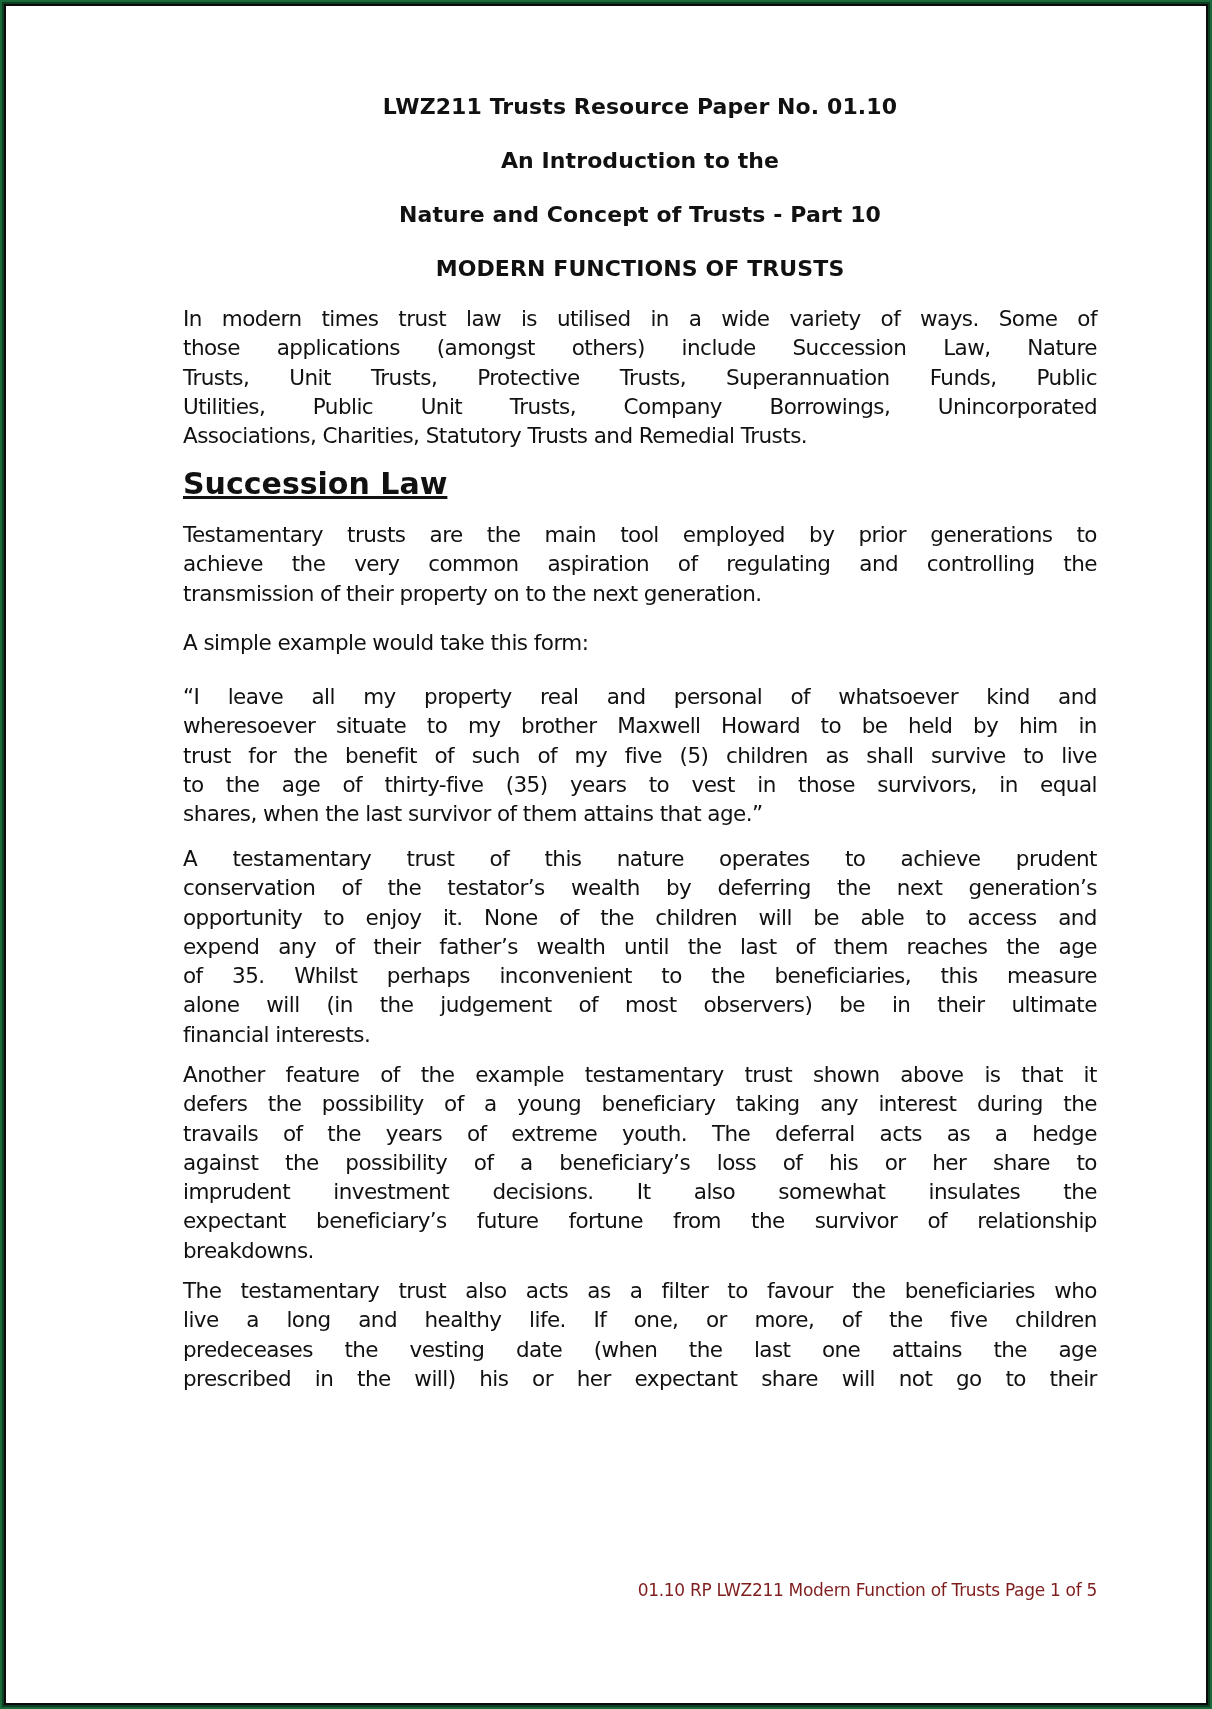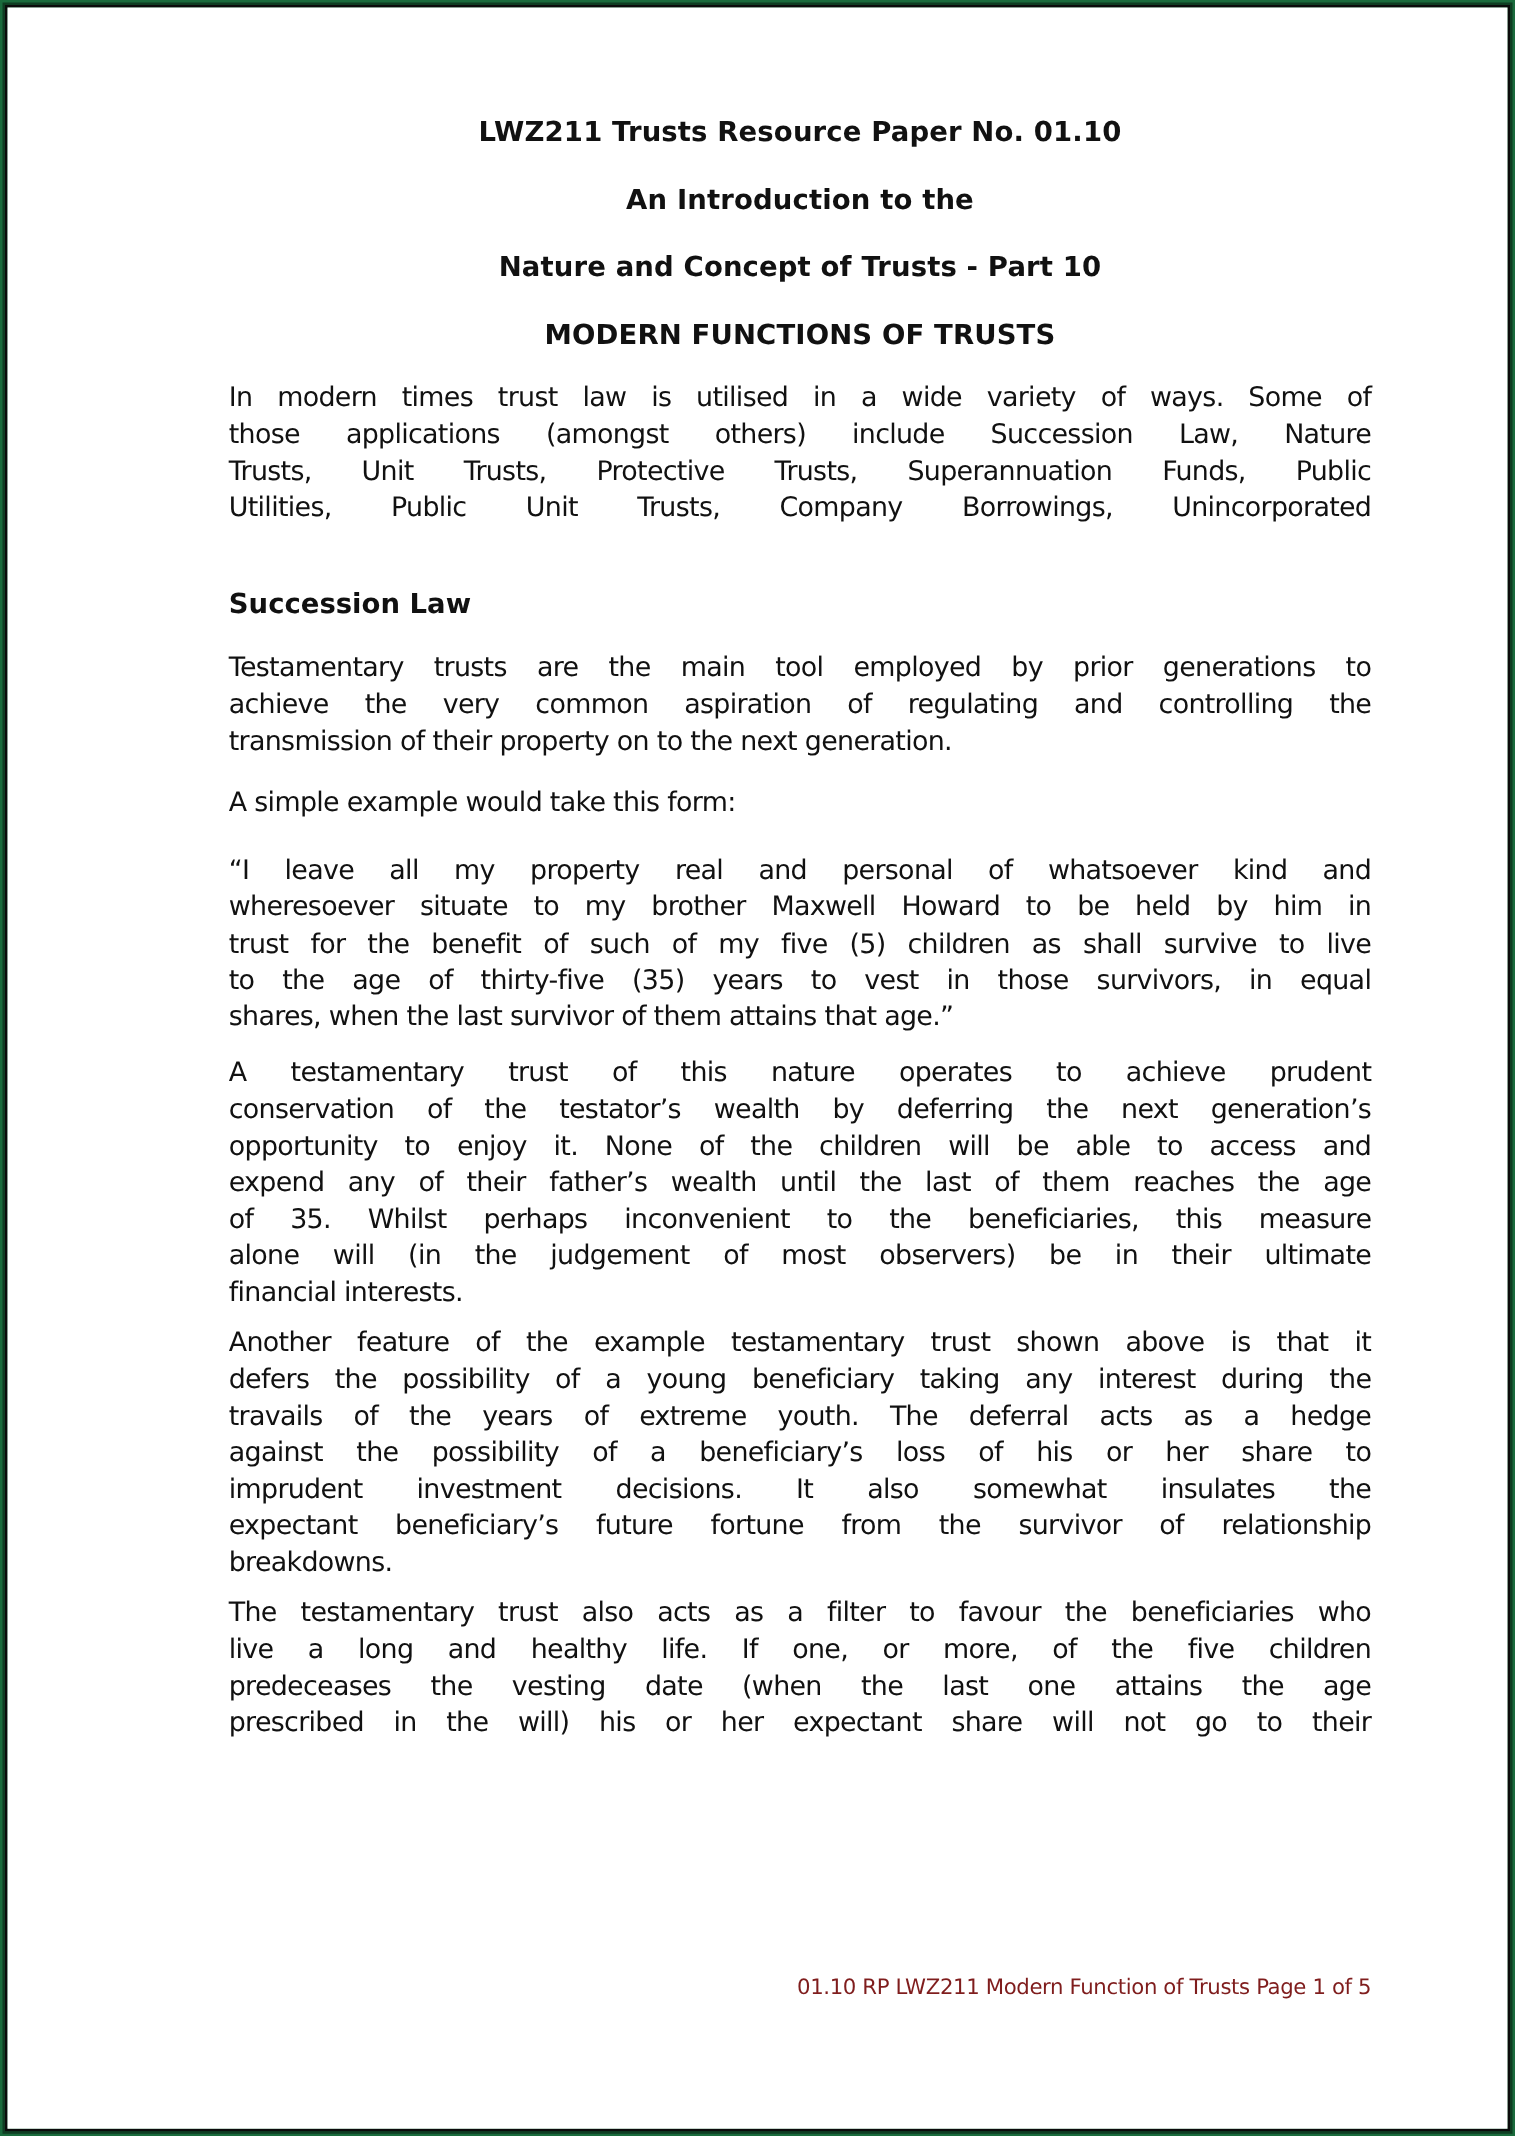--- a/index.html
+++ b/index.html
@@ -27,21 +27,21 @@
     .para { position: absolute; left: 0; width: 914px; font-size: 22px; }
     .line {
       display: block; height: 29.3px; line-height: 29.3px;
       text-align: justify; text-align-last: justify; white-space: nowrap;
       font-family: "DejaVu Sans", sans-serif; font-size: 21.5px;
       letter-spacing: -0.55px; word-spacing: 0;
     }
     .line.last { text-align-last: left; }
     .line-wrap { display: flex; justify-content: space-between; align-items: flex-end; }
     .subhead {
-      position: absolute; left: 0; font-weight: bold; font-size: 22px; line-height: 26px;
+      position: absolute; left: 0; font-weight: bold; font-size: 30px; line-height: 26px; text-decoration: underline;
     }
     .footer {
       position: absolute; right: 0; top: 1574px; font-size: 17px;
       font-family: "DejaVu Sans", sans-serif; color: #7f1d1d; letter-spacing: -0.3px;
     }
   </style>
 </head>
 <body>
 
 <div class="frame-outer">
@@ -96,20 +96,21 @@
         </div>
         <div class="line line-wrap">
           <span>Utilities,</span>
           <span>Public</span>
           <span>Unit</span>
           <span>Trusts,</span>
           <span>Company</span>
           <span>Borrowings,</span>
           <span>Unincorporated</span>
         </div>
+        <div class="line last" style="text-align: left;">Associations, Charities, Statutory Trusts and Remedial Trusts.</div>
       </div>
 
     <div class="subhead" style="top:465px">Succession Law</div>
 
     <div class="para" style="top:514px">
         <div class="line line-wrap">
           <span>Testamentary</span>
           <span>trusts</span>
           <span>are</span>
           <span>the</span>

